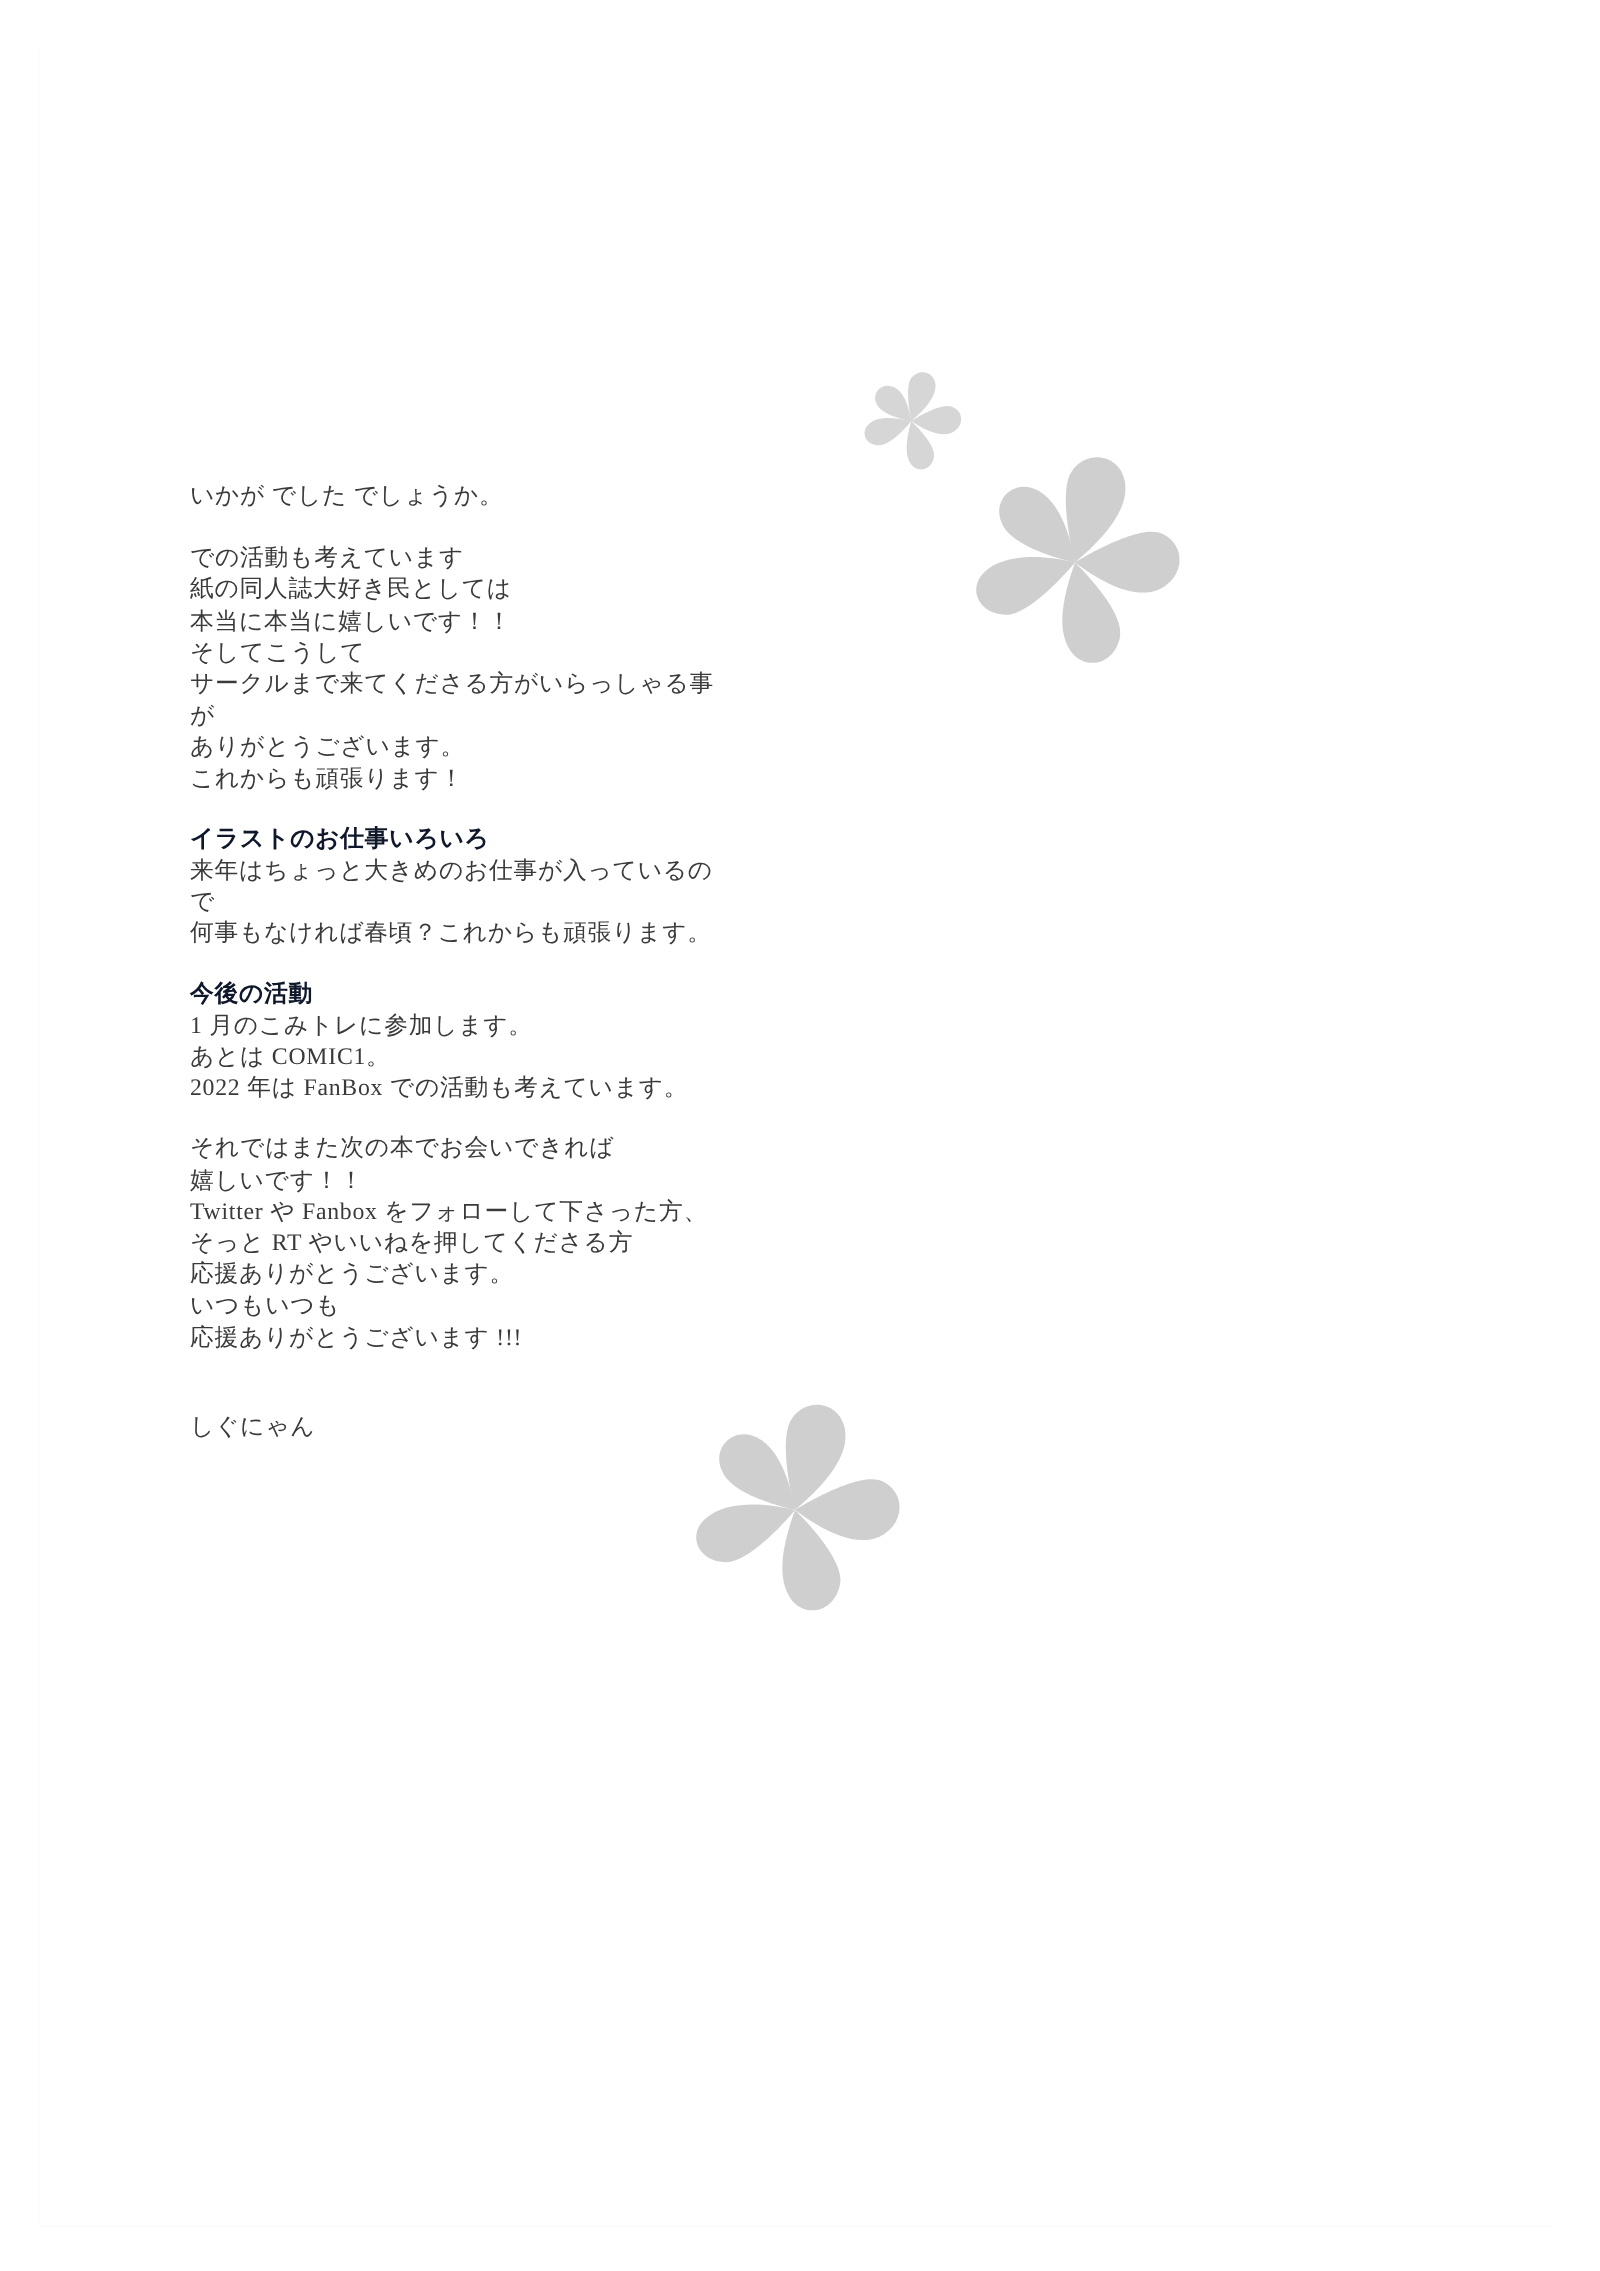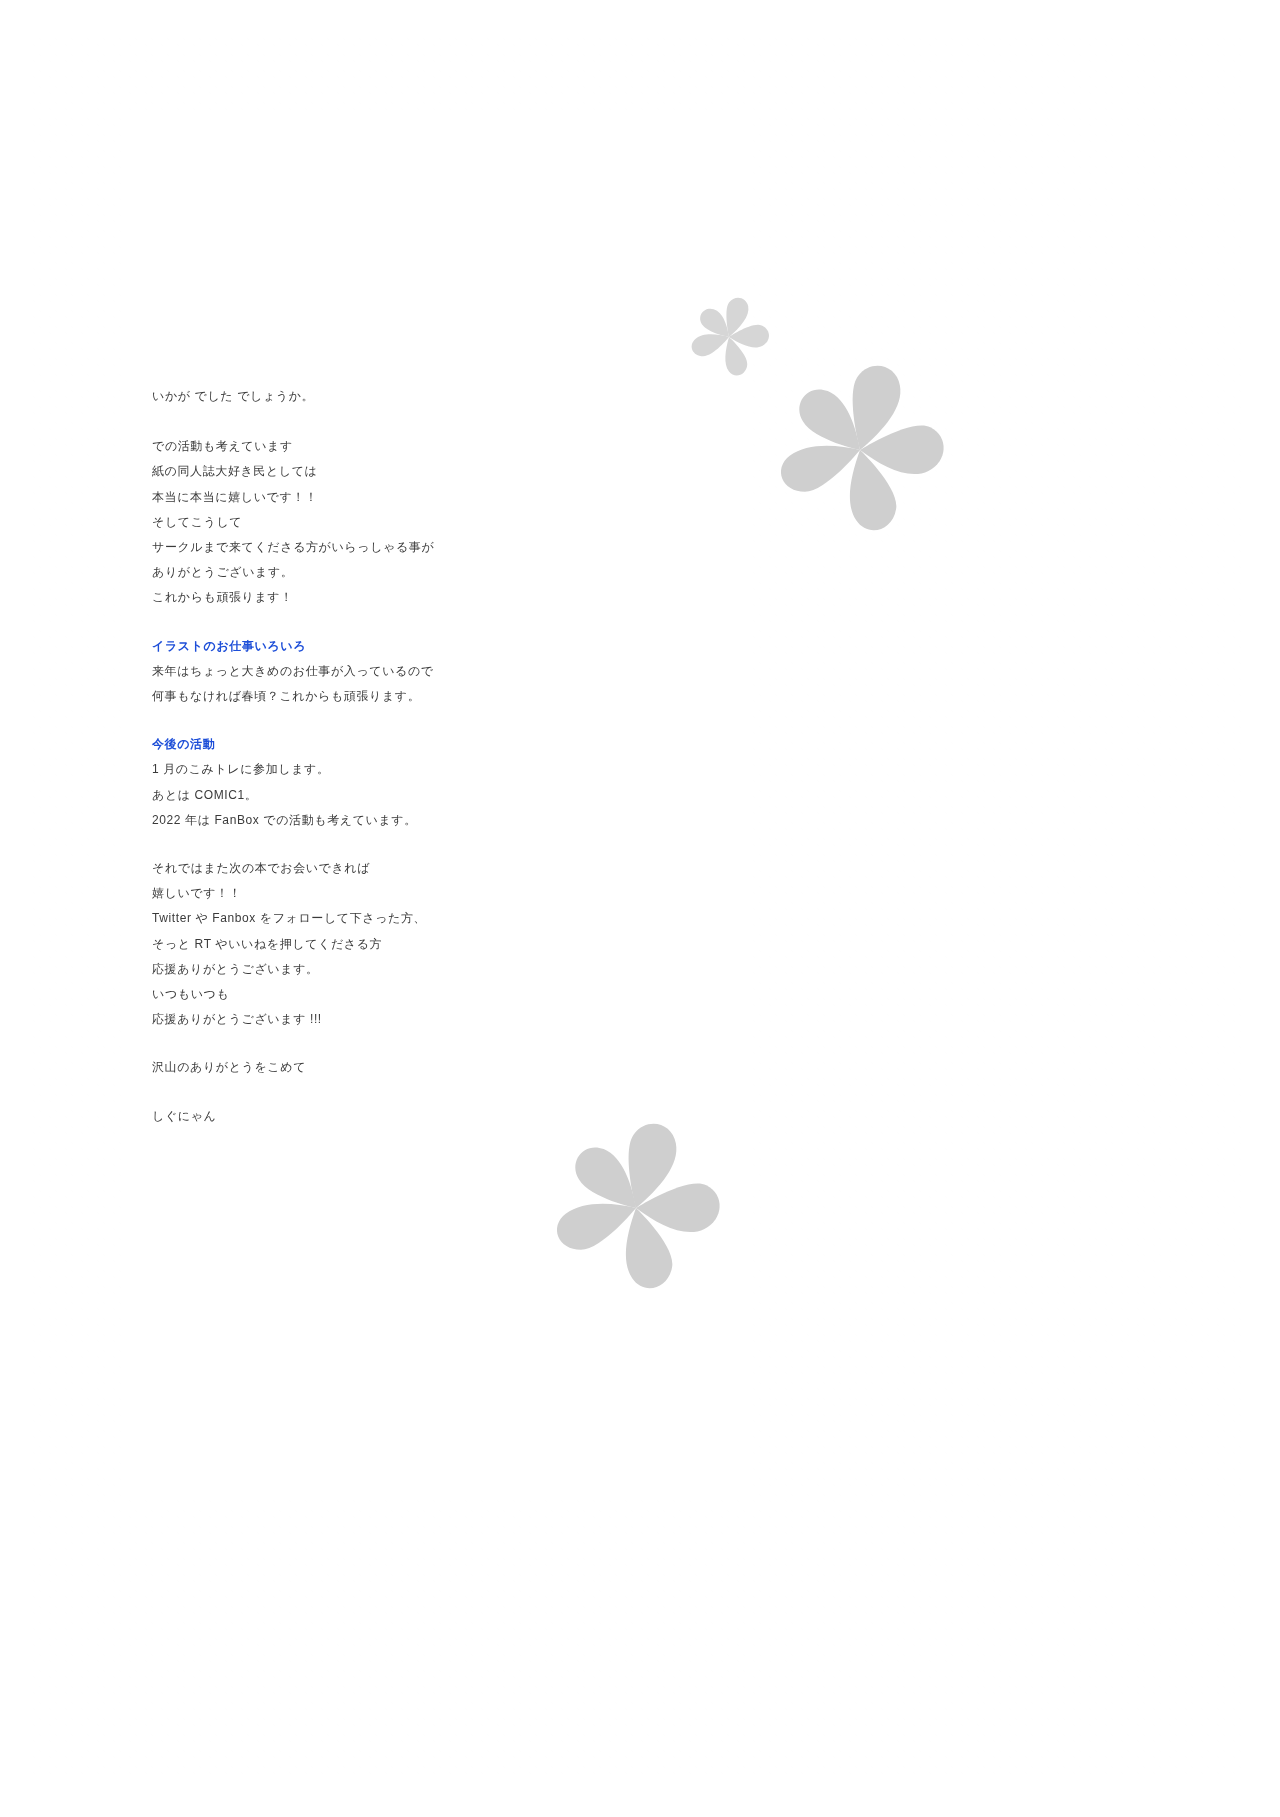--- a/index.html
+++ b/index.html
@@ -61,37 +61,37 @@
   #sakura-large-top   { left: 765px; top: 355px;  width: 190px; height: 190px; }
   #sakura-large-bottom{ left: 541px; top: 1113px; width: 190px; height: 190px; }
 
   
   #letter {
     position: absolute;
     left: 152px;
     top: 384px;
     width: 420px;
     color: #3a3a3a;
-    font-size: 12px;
+    font-size: 19px;
     line-height: 25.2px;
     letter-spacing: 0.6px;
-    font-family: Liberation Sans, sans-serif;
+    font-family: Liberation Serif, serif;
   }
   #letter p {
     margin: 0;
   }
   .gap {
     height: 25px;
   }
   .gap-sm {
     height: 23px;
   }
   .heading {
     font-weight: bold;
-    color: #1d4ed8;
+    color: #0f172a;
   }
 </style>
 </head>
 <body>
 
 <div id="page">
 
   <div id="dot-frame-base"></div>
   <div id="dot-frame"></div>
 
@@ -159,21 +159,20 @@
     <p>それではまた次の本でお会いできれば</p>
     <p>嬉しいです！！</p>
     <p>Twitter や Fanbox をフォローして下さった方、</p>
     <p>そっと RT やいいねを押してくださる方</p>
     <p>応援ありがとうございます。</p>
     <p>いつもいつも</p>
     <p>応援ありがとうございます !!!</p>
 
     <div class="gap-sm"></div>
 
-    <p>沢山のありがとうをこめて</p>
 
     <div class="gap-sm"></div>
 
     <p>しぐにゃん</p>
 
   </div>
 
 </div>
 
 </body></html>

